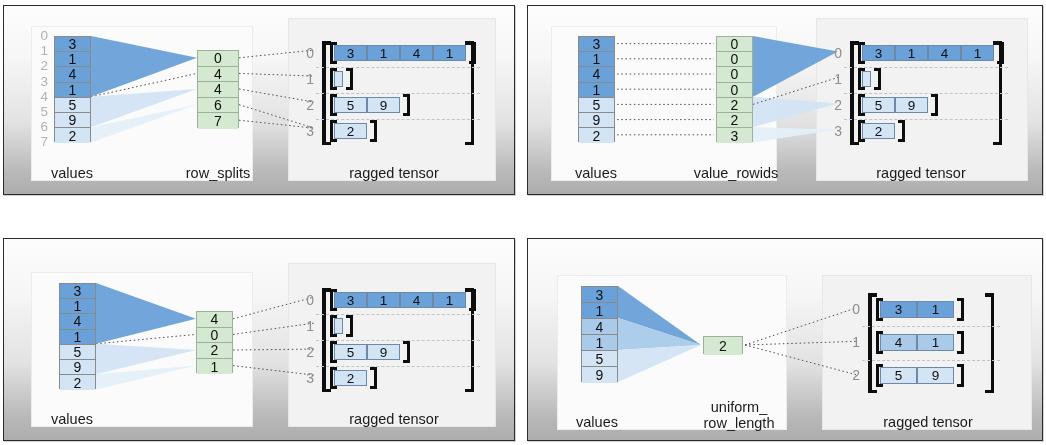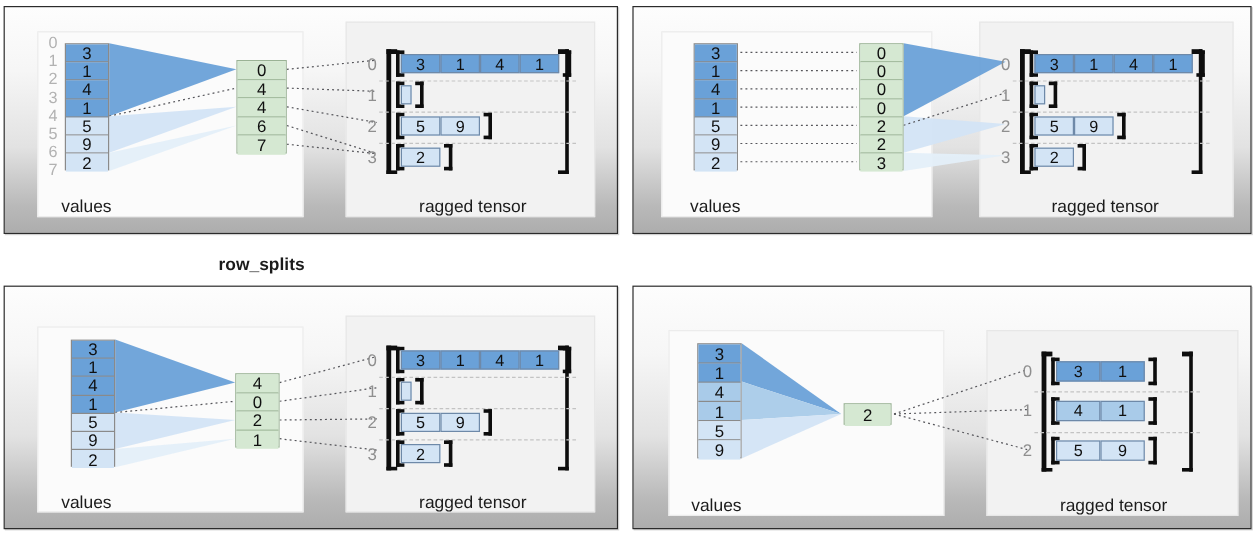--- a/index.html
+++ b/index.html
@@ -40,21 +40,21 @@
 
   
   .caption {
     position: absolute;
     text-align: center;
     color: #1b1b1b;
     font-size: 14.5px;
     line-height: 16px;
     white-space: pre-line;
   }
-  .caption.bold { font-weight: bold; margin-top: 48px; }
+  .caption.bold { font-weight: normal; }
 
   
   .colbox {
     position: absolute;
     border: 1px solid #8a8a8a;
   }
   .cell {
     position: absolute;
     left: 0; right: 0;
     border-bottom: 1px solid #8a8a8a;
@@ -245,20 +245,21 @@
         <div class="colbox" style="left:188px;top:30px;width:37px;height:106.39999999999999px;border-color:#9ab295;">
           <div class="cell" style="top:0px;height:15.2px;background:#d5e8d2;border-bottom-color:#9ab295;">0</div>
           <div class="cell" style="top:15.2px;height:15.2px;background:#d5e8d2;border-bottom-color:#9ab295;">0</div>
           <div class="cell" style="top:30.4px;height:15.2px;background:#d5e8d2;border-bottom-color:#9ab295;">0</div>
           <div class="cell" style="top:45.599999999999994px;height:15.2px;background:#d5e8d2;border-bottom-color:#9ab295;">0</div>
           <div class="cell" style="top:60.8px;height:15.2px;background:#d5e8d2;border-bottom-color:#9ab295;">2</div>
           <div class="cell" style="top:76px;height:15.2px;background:#d5e8d2;border-bottom-color:#9ab295;">2</div>
           <div class="cell" style="top:91.19999999999999px;height:15.2px;background:#d5e8d2;border-bottom-color:#9ab295;">3</div>
         </div>
         <div class="caption" style="left:14px;top:159px;width:108px;">values</div>
+        <div class="caption bold" style="left:138px;top:159px;width:140px;">value_rowids</div>
         <div class="caption" style="left:313px;top:159px;width:160px;">ragged tensor</div>
         <div class="tensor" style="left:322px;top:35px;width:152px;height:104px;">
           <div class="tbracket" style="left:0px;top:0;width:3.5px;height:104px;"></div>
           <div class="tbracket" style="left:0px;top:0;width:9px;height:3.5px;"></div>
           <div class="tbracket" style="left:0px;top:100.5px;width:9px;height:3.5px;"></div>
           <div class="tbracket" style="left:148.5px;top:0;width:3.5px;height:104px;"></div>
           <div class="tbracket" style="left:143px;top:0;width:9px;height:3.5px;"></div>
           <div class="tbracket" style="left:143px;top:100.5px;width:9px;height:3.5px;"></div>
           <div class="rowsep" style="left:-6px;top:26px;width:164px;"></div>
           <div class="rowsep" style="left:-6px;top:52px;width:164px;"></div>
@@ -415,20 +416,22 @@
           <div class="cell" style="top:16px;height:16px;background:#6aa1d8;">1</div>
           <div class="cell" style="top:32px;height:16px;background:#a9cbe9;">4</div>
           <div class="cell" style="top:48px;height:16px;background:#a9cbe9;">1</div>
           <div class="cell" style="top:64px;height:16px;background:#d3e4f5;">5</div>
           <div class="cell" style="top:80px;height:16px;background:#d3e4f5;">9</div>
         </div>
         <div class="colbox" style="left:175px;top:97px;width:40px;height:18px;border-color:#9ab295;">
           <div class="cell" style="top:0px;height:18px;background:#d5e8d2;border-bottom-color:#9ab295;">2</div>
         </div>
         <div class="caption" style="left:14px;top:175px;width:110px;">values</div>
+        <div class="caption bold" style="left:140px;top:160px;width:142px;">uniform_
+row_length</div>
         <div class="caption" style="left:320px;top:175px;width:160px;">ragged tensor</div>
         <div class="tensor" style="left:340px;top:54px;width:126px;height:100px;">
           <div class="tbracket" style="left:0px;top:0;width:3.5px;height:100px;"></div>
           <div class="tbracket" style="left:0px;top:0;width:9px;height:3.5px;"></div>
           <div class="tbracket" style="left:0px;top:96.5px;width:9px;height:3.5px;"></div>
           <div class="tbracket" style="left:122.5px;top:0;width:3.5px;height:100px;"></div>
           <div class="tbracket" style="left:117px;top:0;width:9px;height:3.5px;"></div>
           <div class="tbracket" style="left:117px;top:96.5px;width:9px;height:3.5px;"></div>
           <div class="rowsep" style="left:-6px;top:33.333333333333336px;width:138px;"></div>
           <div class="rowsep" style="left:-6px;top:66.66666666666667px;width:138px;"></div>

